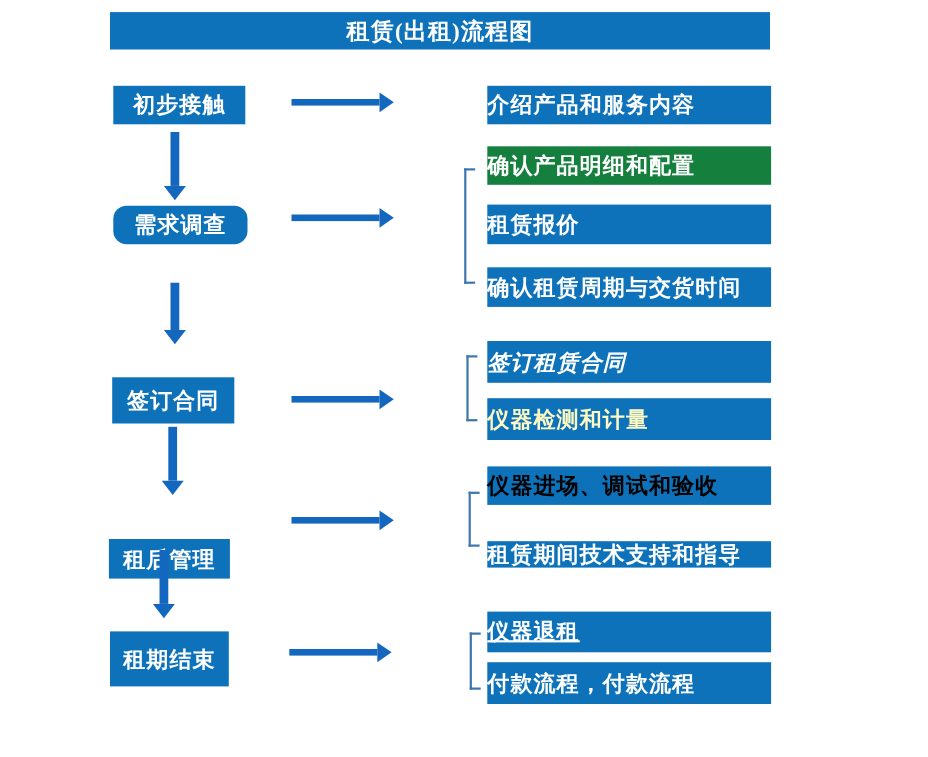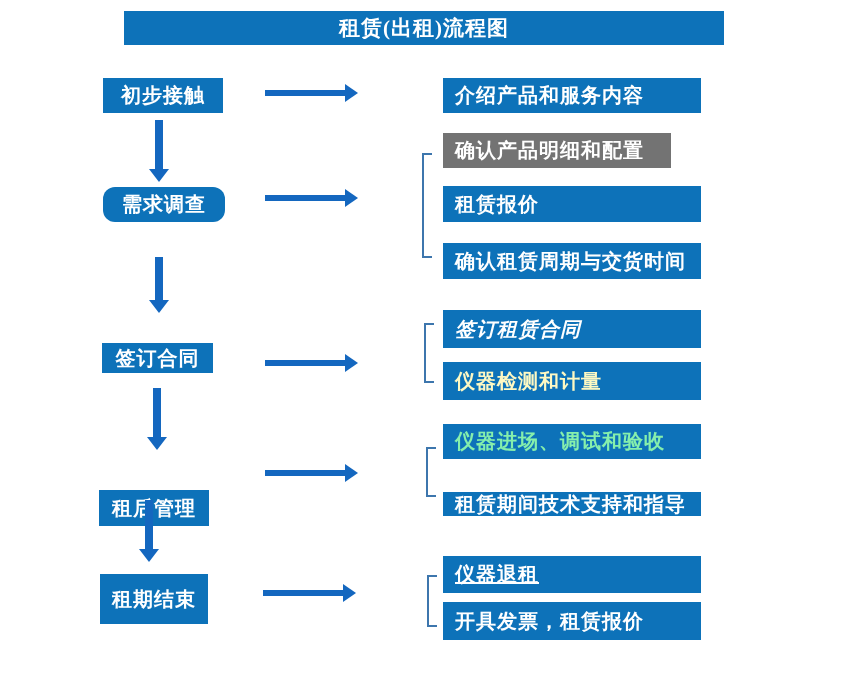--- a/index.html
+++ b/index.html
@@ -39,52 +39,51 @@
     display: flex;
     align-items: center;
     box-sizing: border-box;
     white-space: nowrap;
   }
   .box.left-step {
     justify-content: center;
   }
   .box.right-step {
     justify-content: flex-start;
-    padding-left: 12px;
   }
   .arrow-part { position: absolute; }
   .bracket {
     position: absolute;
     box-sizing: border-box;
     border-style: solid;
     border-width: 2px 0 2px 2px;
     background: transparent;
   }
 </style>
 </head>
 <body>
 
 <div class="canvas">
-  <div class="title-bar" style="background: rgb(13, 114, 185); margin-left: 24px;">租赁(出租)流程图</div>
+  <div class="title-bar" style="background: rgb(13, 114, 185);">租赁(出租)流程图</div>
   <div id="nodes-layer">
       <div class="box left-step" style="left: 103px; top: 78px; width: 120px; height: 35px; background: rgb(13, 114, 185); color: rgb(255, 255, 255);">初步接触</div>
       <div class="box left-step" style="left: 103px; top: 187px; width: 122px; height: 35px; background: rgb(13, 114, 185); color: rgb(255, 255, 255); border-radius: 12px;">需求调查</div>
-      <div class="box left-step" style="left: 102px; top: 343px; width: 111px; height: 30px; background: rgb(13, 114, 185); color: rgb(255, 255, 255);">签订合同</div>
+      <div class="box left-step" style="left: 102px; top: 343px; width: 111px; height: 42px; background: rgb(13, 114, 185); color: rgb(255, 255, 255);">签订合同</div>
       <div class="box left-step" style="left: 99px; top: 457px; width: 110px; height: 36px; background: rgb(13, 114, 185); color: rgb(255, 255, 255); margin-top: 33px;">租后管理</div>
       <div class="box left-step" style="left: 100px; top: 574px; width: 108px; height: 50px; background: rgb(13, 114, 185); color: rgb(255, 255, 255);">租期结束</div>
       <div class="box right-step" style="left: 443px; top: 78px; width: 258px; height: 35px; background: rgb(13, 114, 185); color: rgb(255, 255, 255);">介绍产品和服务内容</div>
-      <div class="box right-step" style="left: 443px; top: 133px; width: 228px; height: 35px; background: #737373; color: rgb(255, 255, 255);">确认产品明细和配置</div>
+      <div class="box right-step" style="left: 443px; top: 133px; width: 258px; height: 35px; background: #15803d; color: rgb(255, 255, 255);">确认产品明细和配置</div>
       <div class="box right-step" style="left: 443px; top: 186px; width: 258px; height: 36px; background: rgb(13, 114, 185); color: rgb(255, 255, 255);">租赁报价</div>
       <div class="box right-step" style="left: 443px; top: 243px; width: 258px; height: 36px; background: rgb(13, 114, 185); color: rgb(255, 255, 255);">确认租赁周期与交货时间</div>
       <div class="box right-step" style="left: 443px; top: 310px; width: 258px; height: 38px; background: rgb(13, 114, 185); color: rgb(255, 255, 255); font-style: italic;">签订租赁合同</div>
       <div class="box right-step" style="left: 443px; top: 362px; width: 258px; height: 38px; background: rgb(13, 114, 185); color: #fef9c3;">仪器检测和计量</div>
-      <div class="box right-step" style="left: 443px; top: 424px; width: 258px; height: 35px; background: rgb(13, 114, 185); color: #86efac;">仪器进场、调试和验收</div>
+      <div class="box right-step" style="left: 443px; top: 424px; width: 258px; height: 35px; background: rgb(13, 114, 185); color: #000000;">仪器进场、调试和验收</div>
       <div class="box right-step" style="left: 443px; top: 492px; width: 258px; height: 24px; background: rgb(13, 114, 185); color: rgb(255, 255, 255);">租赁期间技术支持和指导</div>
       <div class="box right-step" style="left: 443px; top: 556px; width: 258px; height: 37px; background: rgb(13, 114, 185); color: rgb(255, 255, 255); text-decoration: underline;">仪器退租</div>
-      <div class="box right-step" style="left: 443px; top: 602px; width: 258px; height: 38px; background: rgb(13, 114, 185); color: rgb(255, 255, 255);">开具发票，租赁报价</div>
+      <div class="box right-step" style="left: 443px; top: 602px; width: 258px; height: 38px; background: rgb(13, 114, 185); color: rgb(255, 255, 255);">付款流程，付款流程</div>
     </div>
   <div id="connectors-layer">
       <div class="arrow-part" style="left: 265px; top: 90px; width: 80px; height: 6px; background: rgb(20, 103, 191);"></div>
       <div class="arrow-part" style="left: 345px; top: 84px; width: 0px; height: 0px; border-top: 9px solid transparent; border-bottom: 9px solid transparent; border-left: 13px solid rgb(20, 103, 191);"></div>
       <div class="arrow-part" style="left: 265px; top: 195px; width: 80px; height: 6px; background: rgb(20, 103, 191);"></div>
       <div class="arrow-part" style="left: 345px; top: 189px; width: 0px; height: 0px; border-top: 9px solid transparent; border-bottom: 9px solid transparent; border-left: 13px solid rgb(20, 103, 191);"></div>
       <div class="arrow-part" style="left: 265px; top: 360px; width: 80px; height: 6px; background: rgb(20, 103, 191);"></div>
       <div class="arrow-part" style="left: 345px; top: 354px; width: 0px; height: 0px; border-top: 9px solid transparent; border-bottom: 9px solid transparent; border-left: 13px solid rgb(20, 103, 191);"></div>
       <div class="arrow-part" style="left: 265px; top: 470px; width: 80px; height: 6px; background: rgb(20, 103, 191);"></div>
       <div class="arrow-part" style="left: 345px; top: 464px; width: 0px; height: 0px; border-top: 9px solid transparent; border-bottom: 9px solid transparent; border-left: 13px solid rgb(20, 103, 191);"></div>

